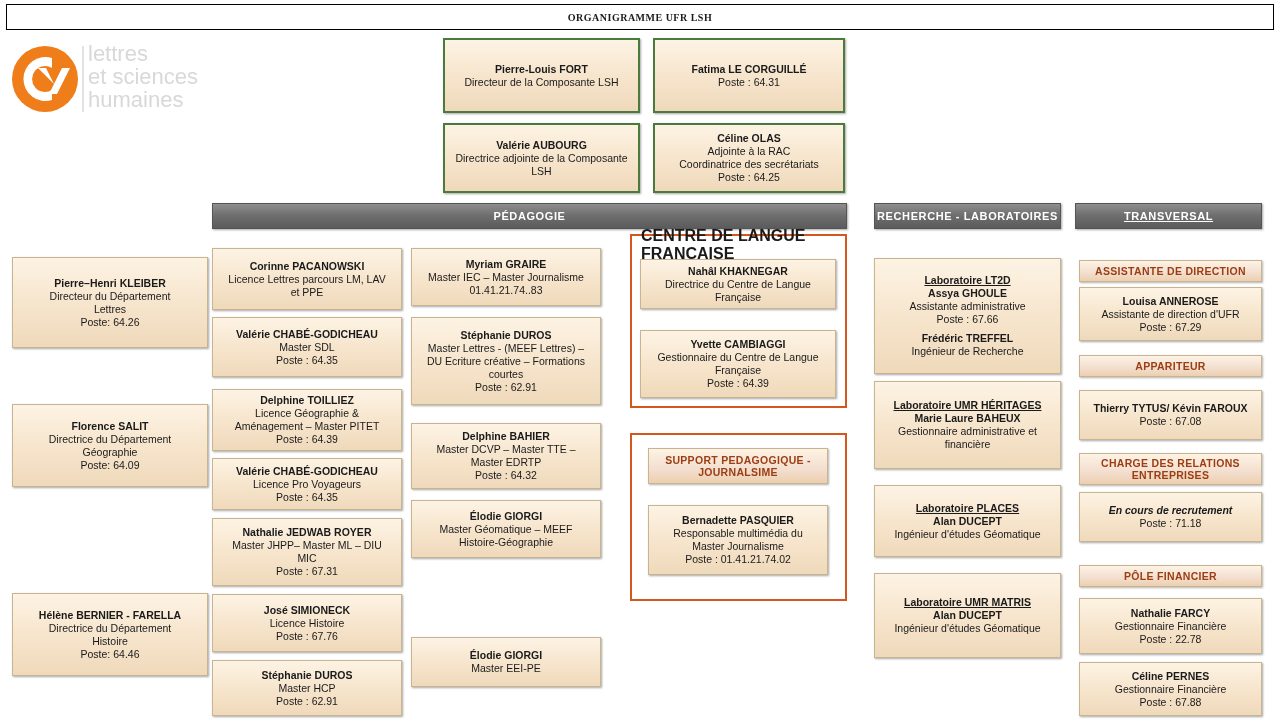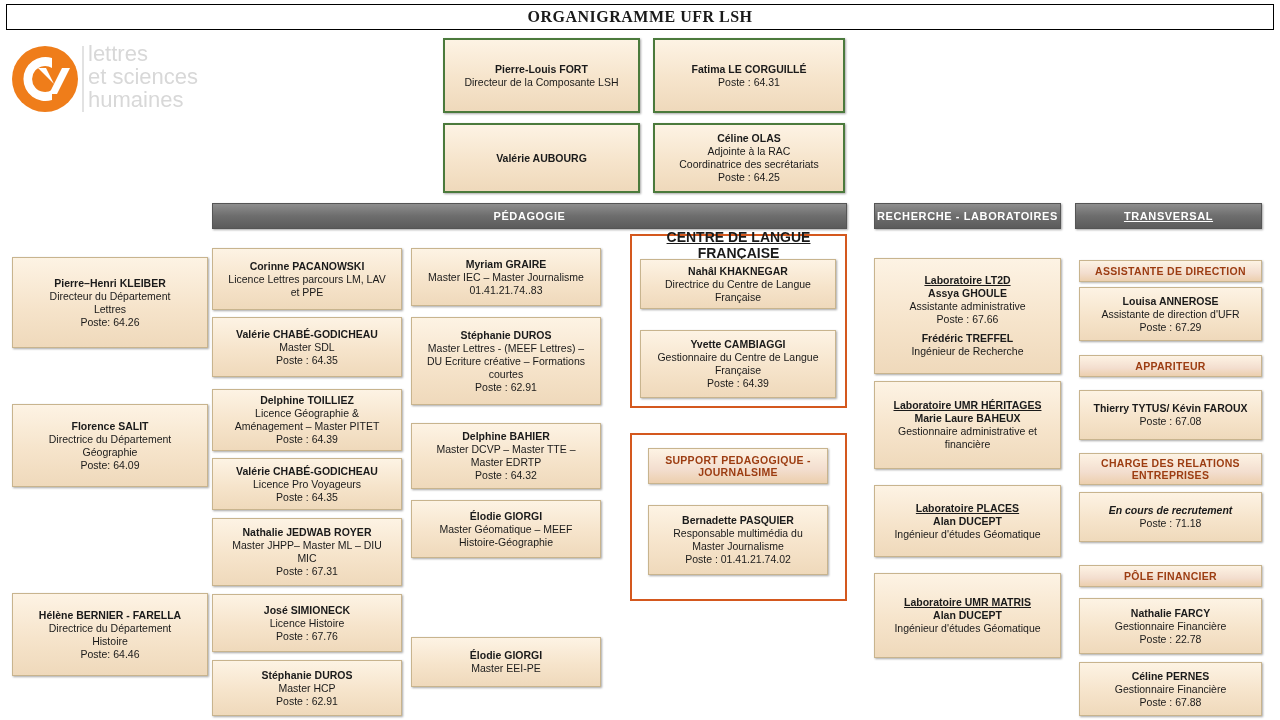--- a/index.html
+++ b/index.html
@@ -15,21 +15,21 @@
   .abs{position:absolute;box-sizing:border-box;}
 
   
   #title-bar{
     left:6px;top:4px;width:1268px;height:26px;
     border:1px solid #000;
     background:#fff;
     display:flex;align-items:center;justify-content:center;
   }
   #title-bar .t{
-    font-weight:bold;font-size:16px;letter-spacing:.5px;
+    font-weight:bold;font-size:10px;letter-spacing:.5px;
     font-family:"Liberation Serif", serif;
   }
 
   
   #logo{left:10px;top:36px;width:230px;height:100px;}
   #logo .mark{position:absolute;left:0;top:8px;width:70px;height:70px;}
   #logo .words{position:absolute;left:78px;top:6px;color:#d8d8d8;
     font-size:22px;line-height:23px;font-family:"Liberation Sans",sans-serif;}
   #logo .bar{position:absolute;left:72px;top:10px;width:2px;height:66px;background:#e2e2e2;}
 
@@ -61,21 +61,21 @@
   .subhead{
     border:1px solid #c8b48e;
     background:linear-gradient(180deg,#fdf3e4 0%,#f3decf 60%,#eccfae 100%);
     box-shadow:1px 1px 2px rgba(0,0,0,.3);
     display:flex;align-items:center;justify-content:center;
     text-align:center;font-weight:bold;font-size:10.5px;color:#9c3d12;
     letter-spacing:.3px;padding:10px 4px;line-height:12px;
   }
   .groupbox{border:2px solid #d4581e;background:transparent;}
   .boxlabel{
-    font-weight:bold;font-size:14px;color:#1a1a1a;text-align:center;text-decoration:underline;
+    font-weight:bold;font-size:16px;color:#1a1a1a;
   }
   .it{font-style:italic;}
 </style>
 </head>
 <body>
 
 <div class="abs" id="title-bar">
   <span class="t">ORGANIGRAMME UFR LSH</span>
 </div>
 
@@ -100,20 +100,21 @@
   <div>Directeur de la Composante LSH</div>
 </div>
 
 <div class="abs card green" style="left:653px;top:38px;width:192px;height:75px;">
   <b>Fatima LE CORGUILLÉ</b>
   <div>Poste : 64.31</div>
 </div>
 
 <div class="abs card green" style="left:443px;top:123px;width:197px;height:70px;">
   <b>Valérie AUBOURG</b>
+  <div>Directrice adjointe de la Composante LSH</div>
 </div>
 
 <div class="abs card green" style="left:653px;top:123px;width:192px;height:70px;">
   <b>Céline OLAS</b>
   <div>Adjointe à la RAC</div>
   <div>Coordinatrice des secrétariats</div>
   <div>Poste : 64.25</div>
 </div>
 
 <div class="abs banner" style="left:212px;top:203px;width:635px;height:26px;">

